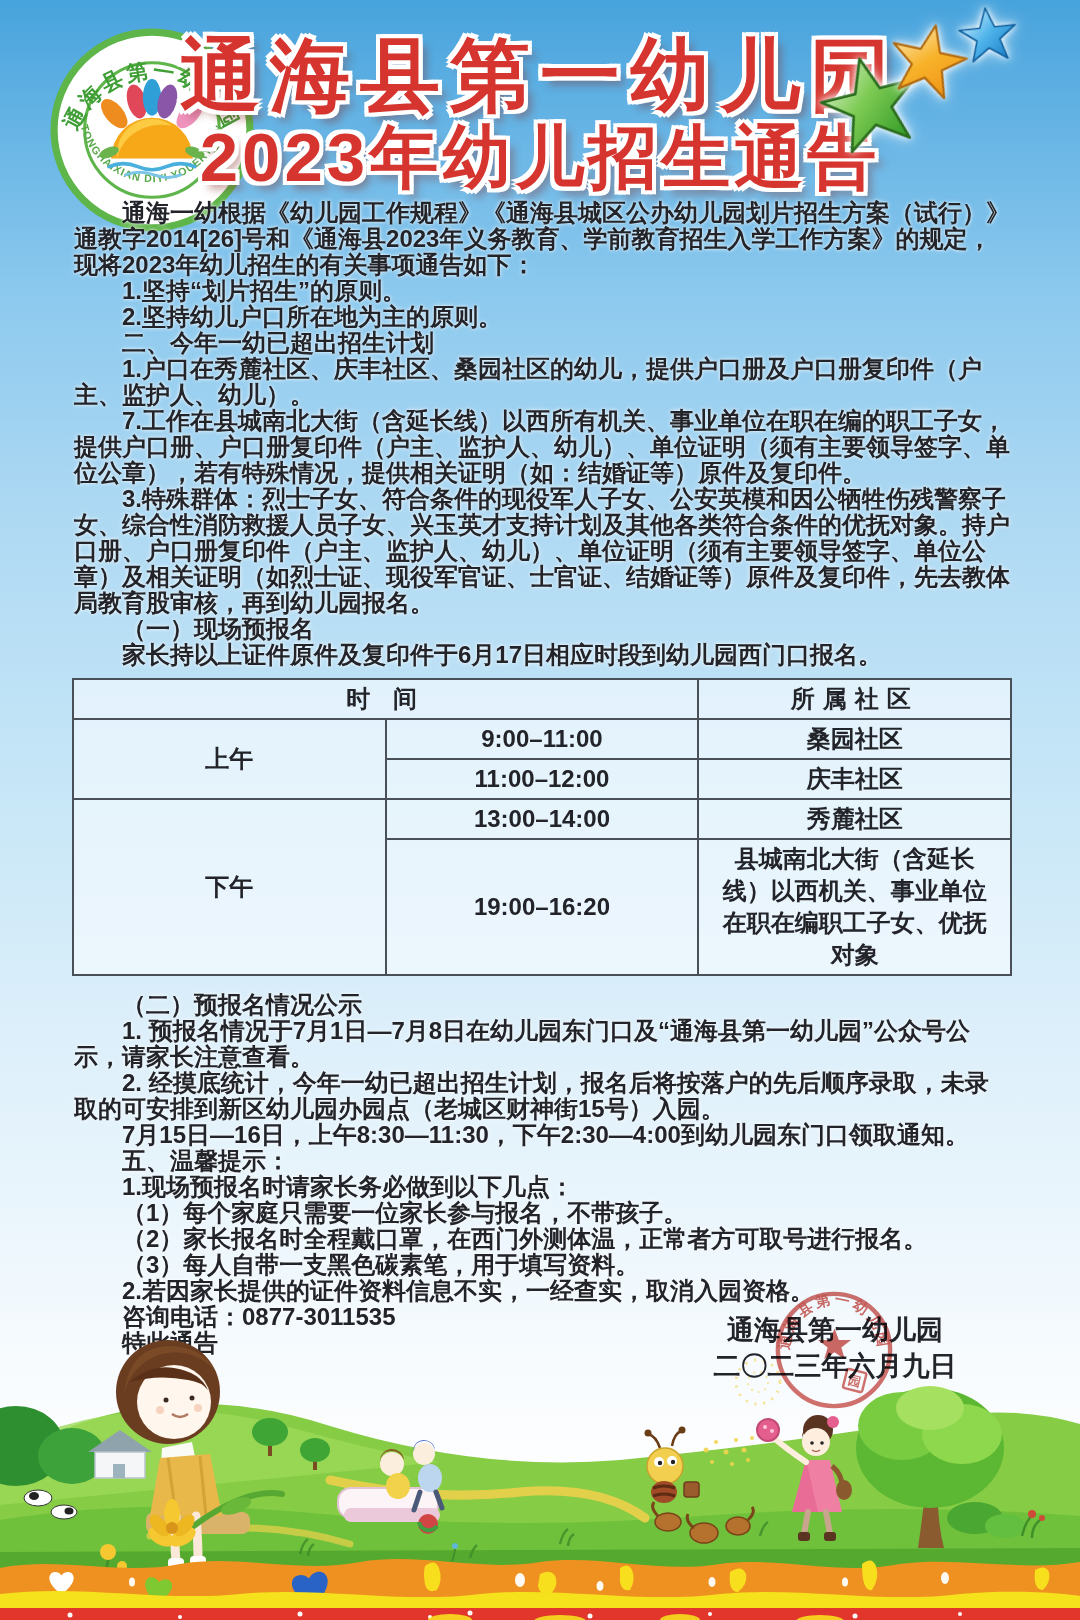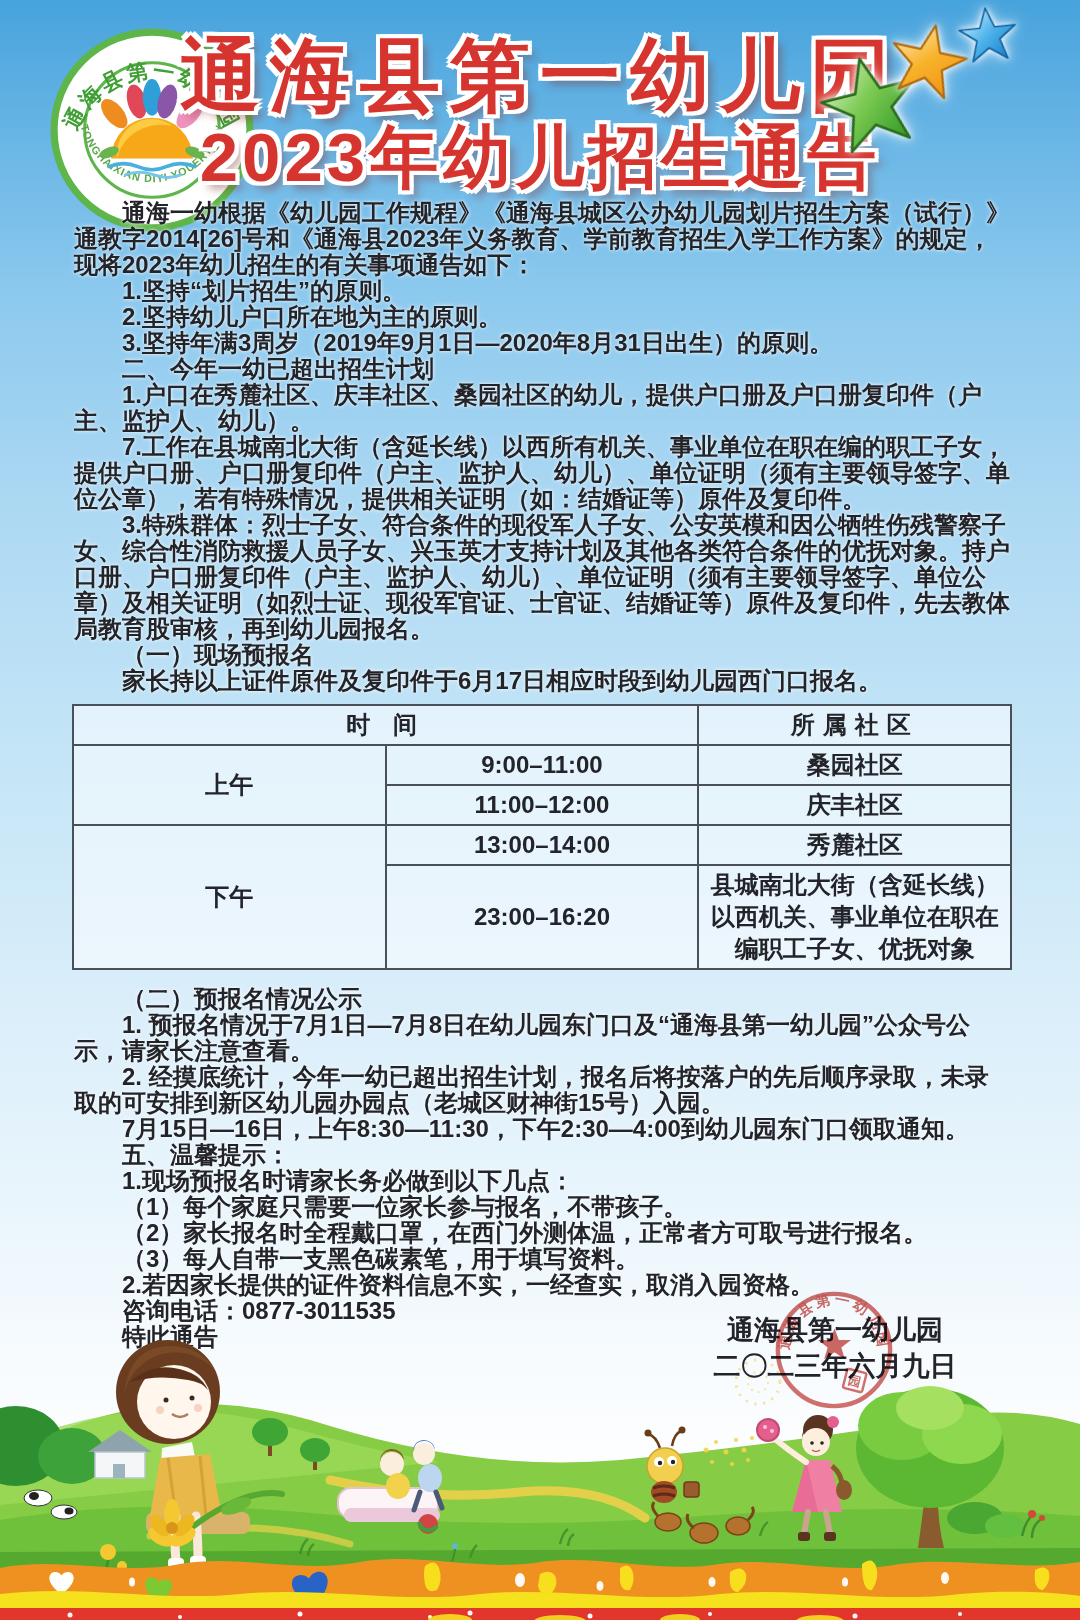--- a/index.html
+++ b/index.html
@@ -33,21 +33,21 @@
     text-shadow:0 0 4px rgba(255,255,255,.85),0 0 2px rgba(255,255,255,.6);
   }
   .content p.h{font-weight:800;}
   
   table.sched{
     border-collapse:collapse;width:940px;margin:10px 0 16px -2px;
     background:rgba(248,252,255,.62);table-layout:fixed;
   }
   table.sched td{
     border:2px solid #4a5058;text-align:center;vertical-align:middle;
-    font-size:24px;font-weight:600;color:#23242a;padding:3px 4px;height:29px;
+    font-size:24px;font-weight:600;color:#23242a;padding:3px 20px;height:29px;
   }
   td.c-period{width:70px;}
   td.c-time{width:224px;}
   td.th{height:36px;letter-spacing:8px;}
   td.small{font-size:20px;letter-spacing:0;}
   
   .signature{position:absolute;left:650px;top:1312px;width:370px;text-align:center;
     font-size:27px;font-weight:700;color:#23242a;line-height:36px;z-index:3;}
   .stamp{position:absolute;left:770px;top:1286px;width:128px;height:128px;z-index:4;
     mix-blend-mode:multiply;opacity:.85;}
@@ -122,21 +122,20 @@
           </linearGradient>
         </defs>
       <polygon points="30,2 37.4,21.5 58,21.5 41.5,34 47.5,54 30,42 12.5,54 18.5,34 2,21.5 22.6,21.5" fill="url(#bStar)" stroke="#11609e" stroke-width="1.6" stroke-linejoin="round"></polygon>
     </svg>
   </div>
 
   <div class="content">
     <p>通海一幼根据《幼儿园工作规程》《通海县城区公办幼儿园划片招生方案（试行）》通教字2014[26]号和《通海县2023年义务教育、学前教育招生入学工作方案》的规定，现将2023年幼儿招生的有关事项通告如下：</p>
     <p>1.坚持“划片招生”的原则。</p>
     <p>2.坚持幼儿户口所在地为主的原则。</p>
-    <p>3.坚持年满3周岁（2019年9月1日—2020年8月31日出生）的原则。</p>
     <p class="h">二、今年一幼已超出招生计划</p>
     <p>1.户口在秀麓社区、庆丰社区、桑园社区的幼儿，提供户口册及户口册复印件（户主、监护人、幼儿）。</p>
     <p>7.工作在县城南北大街（含延长线）以西所有机关、事业单位在职在编的职工子女，提供户口册、户口册复印件（户主、监护人、幼儿）、单位证明（须有主要领导签字、单位公章），若有特殊情况，提供相关证明（如：结婚证等）原件及复印件。</p>
     <p>3.特殊群体：烈士子女、符合条件的现役军人子女、公安英模和因公牺牲伤残警察子女、综合性消防救援人员子女、兴玉英才支持计划及其他各类符合条件的优抚对象。持户口册、户口册复印件（户主、监护人、幼儿）、单位证明（须有主要领导签字、单位公章）及相关证明（如烈士证、现役军官证、士官证、结婚证等）原件及复印件，先去教体局教育股审核，再到幼儿园报名。</p>
     <p>（一）现场预报名</p>
     <p>家长持以上证件原件及复印件于6月17日相应时段到幼儿园西门口报名。</p>
 
     <table class="sched">
       <tbody>
         <tr>
@@ -151,21 +150,21 @@
         <tr>
           <td class="c-time">11:00–12:00</td>
           <td>庆丰社区</td>
         </tr>
         <tr>
           <td class="c-period" rowspan="2">下午</td>
           <td class="c-time">13:00–14:00</td>
           <td>秀麓社区</td>
         </tr>
         <tr>
-          <td class="c-time">23:00–16:20</td>
+          <td class="c-time">19:00–16:20</td>
           <td class="small">县城南北大街（含延长线）以西机关、事业单位在职在编职工子女、优抚对象</td>
         </tr>
       </tbody>
     </table>
 
     <p>（二）预报名情况公示</p>
     <p>1. 预报名情况于7月1日—7月8日在幼儿园东门口及“通海县第一幼儿园”公众号公示，请家长注意查看。</p>
     <p>2. 经摸底统计，今年一幼已超出招生计划，报名后将按落户的先后顺序录取，未录取的可安排到新区幼儿园办园点（老城区财神街15号）入园。</p>
     <p>7月15日—16日，上午8:30—11:30，下午2:30—4:00到幼儿园东门口领取通知。</p>
     <p class="h">五、温馨提示：</p>

